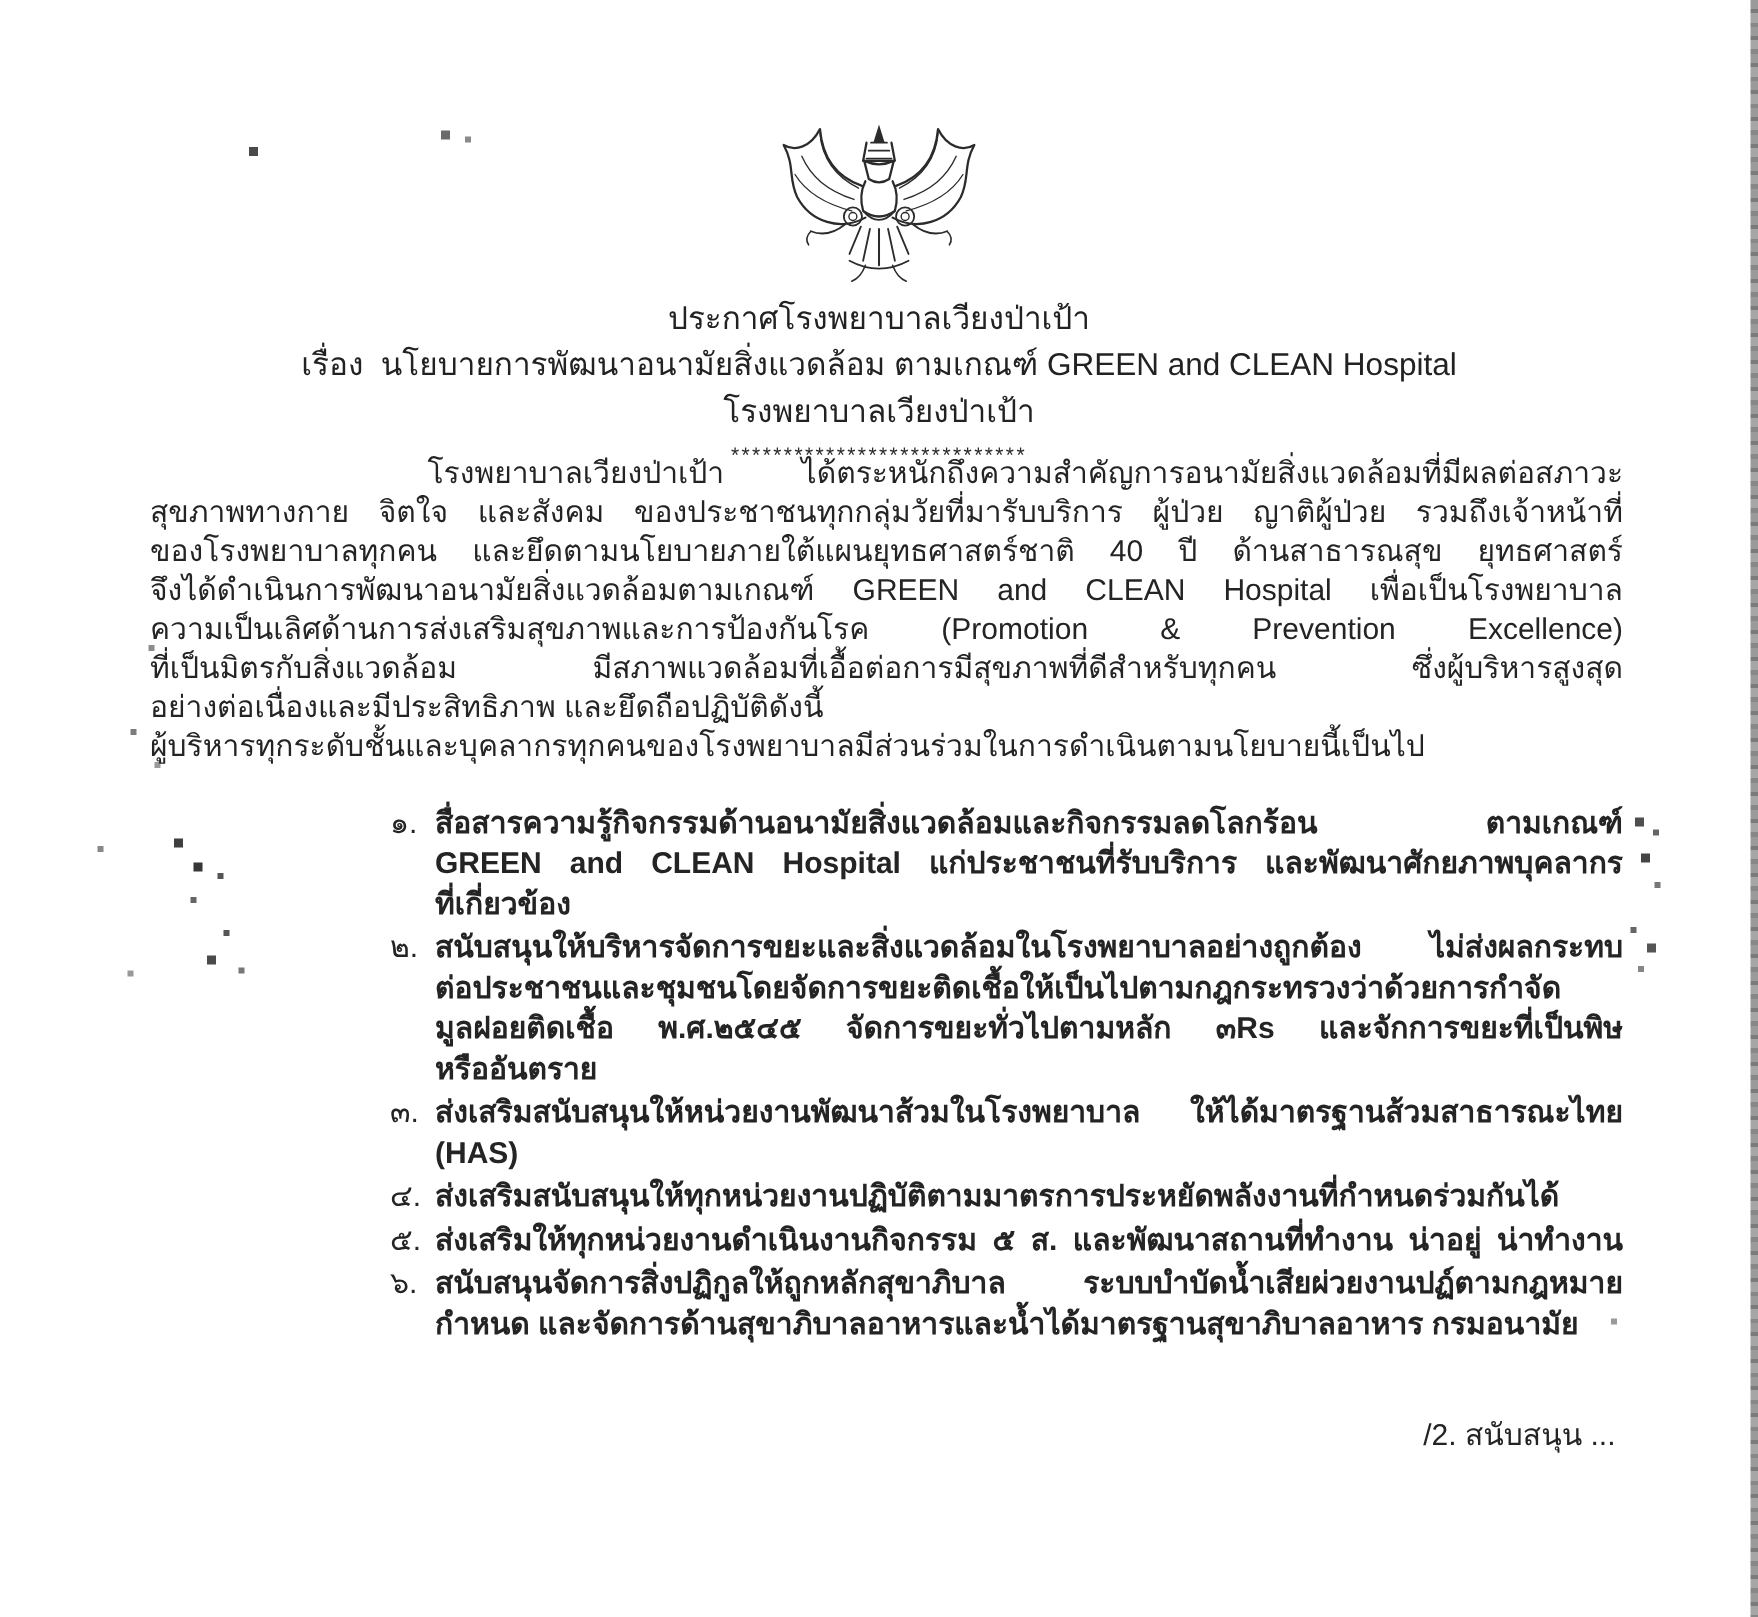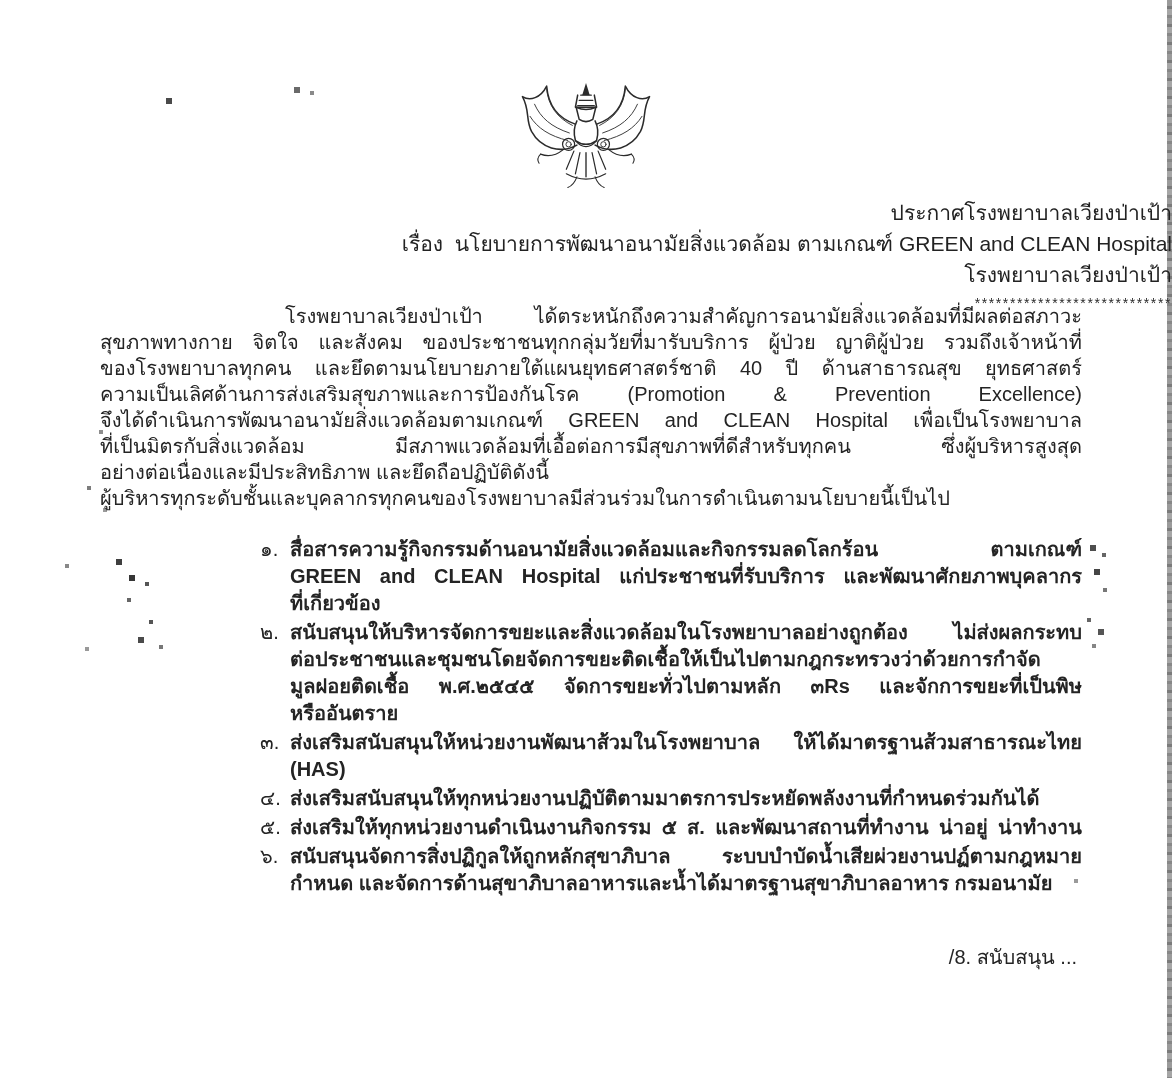--- a/index.html
+++ b/index.html
@@ -29,21 +29,21 @@
       1092px 547px 0 2px #4e4e4e, 1103px 554px 0 1px #666, 1096px 571px 0 2px #454545,
       1104px 589px 0 1px #777, 1088px 619px 0 1px #666, 1100px 631px 0 2px #555,
       1093px 645px 0 1px #868686, 1075px 880px 0 1px #9a9a9a;
   }
   .emblem{
     position:absolute;top:80px;left:0;right:0;
     display:flex;justify-content:center;
   }
   .title-block{
     position:absolute;top:197px;left:0;width:100%;
-    text-align:right;font-size:21px;color:#222;
+    text-align:center;font-size:21px;color:#222;
   }
   .title-line{line-height:31px;white-space:pre-wrap;}
   .separator{font-size:14px;letter-spacing:1.6px;line-height:20px;margin-top:3px;color:#2a2a2a;}
   .paragraph{
     position:absolute;top:303px;left:100px;width:982px;
     font-size:20px;color:#242424;
   }
   .para-line{line-height:26px;text-align:justify;text-align-last:justify;}
   .para-line.first{padding-left:185px;}
   .para-line.last{text-align:justify;text-align-last:left;}
@@ -117,22 +117,22 @@
     <div class="title-line">ประกาศโรงพยาบาลเวียงป่าเป้า</div>
     <div class="title-line">เรื่อง  นโยบายการพัฒนาอนามัยสิ่งแวดล้อม ตามเกณฑ์ GREEN and CLEAN Hospital</div>
     <div class="title-line">โรงพยาบาลเวียงป่าเป้า</div>
     <div class="separator">****************************</div>
   </div>
 
   <div class="paragraph" id="paragraph">
       <div class="para-line first">โรงพยาบาลเวียงป่าเป้า ได้ตระหนักถึงความสำคัญการอนามัยสิ่งแวดล้อมที่มีผลต่อสภาวะ</div>
       <div class="para-line">สุขภาพทางกาย จิตใจ และสังคม ของประชาชนทุกกลุ่มวัยที่มารับบริการ ผู้ป่วย ญาติผู้ป่วย รวมถึงเจ้าหน้าที่</div>
       <div class="para-line">ของโรงพยาบาลทุกคน และยึดตามนโยบายภายใต้แผนยุทธศาสตร์ชาติ 40 ปี ด้านสาธารณสุข ยุทธศาสตร์</div>
+      <div class="para-line">จึงได้ดำเนินการพัฒนาอนามัยสิ่งแวดล้อมตามเกณฑ์ GREEN and CLEAN Hospital เพื่อเป็นโรงพยาบาล</div>
       <div class="para-line">ความเป็นเลิศด้านการส่งเสริมสุขภาพและการป้องกันโรค (Promotion &amp; Prevention Excellence)</div>
-      <div class="para-line">จึงได้ดำเนินการพัฒนาอนามัยสิ่งแวดล้อมตามเกณฑ์ GREEN and CLEAN Hospital เพื่อเป็นโรงพยาบาล</div>
       <div class="para-line">ที่เป็นมิตรกับสิ่งแวดล้อม มีสภาพแวดล้อมที่เอื้อต่อการมีสุขภาพที่ดีสำหรับทุกคน ซึ่งผู้บริหารสูงสุด</div>
       <div class="para-line last">อย่างต่อเนื่องและมีประสิทธิภาพ และยึดถือปฏิบัติดังนี้</div>
       <div class="para-line">ผู้บริหารทุกระดับชั้นและบุคลากรทุกคนของโรงพยาบาลมีส่วนร่วมในการดำเนินตามนโยบายนี้เป็นไป</div>
     </div>
 
   <div class="list" id="items">
       <div class="item">
         <div class="item-num">๑.</div>
         <div class="item-body">
           <div class="item-line jl">สื่อสารความรู้กิจกรรมด้านอนามัยสิ่งแวดล้อมและกิจกรรมลดโลกร้อน ตามเกณฑ์</div>
@@ -170,15 +170,15 @@
       </div>
       <div class="item">
         <div class="item-num">๖.</div>
         <div class="item-body">
           <div class="item-line jl">สนับสนุนจัดการสิ่งปฏิกูลให้ถูกหลักสุขาภิบาล ระบบบำบัดน้ำเสียผ่วยงานปฏ์ตามกฎหมาย</div>
           <div class="item-line">กำหนด และจัดการด้านสุขาภิบาลอาหารและน้ำได้มาตรฐานสุขาภิบาลอาหาร กรมอนามัย</div>
         </div>
       </div>
     </div>
 
-  <div class="footer-note">/8. สนับสนุน ...</div>
+  <div class="footer-note">/2. สนับสนุน ...</div>
 
 </div>
 
 </body></html>

